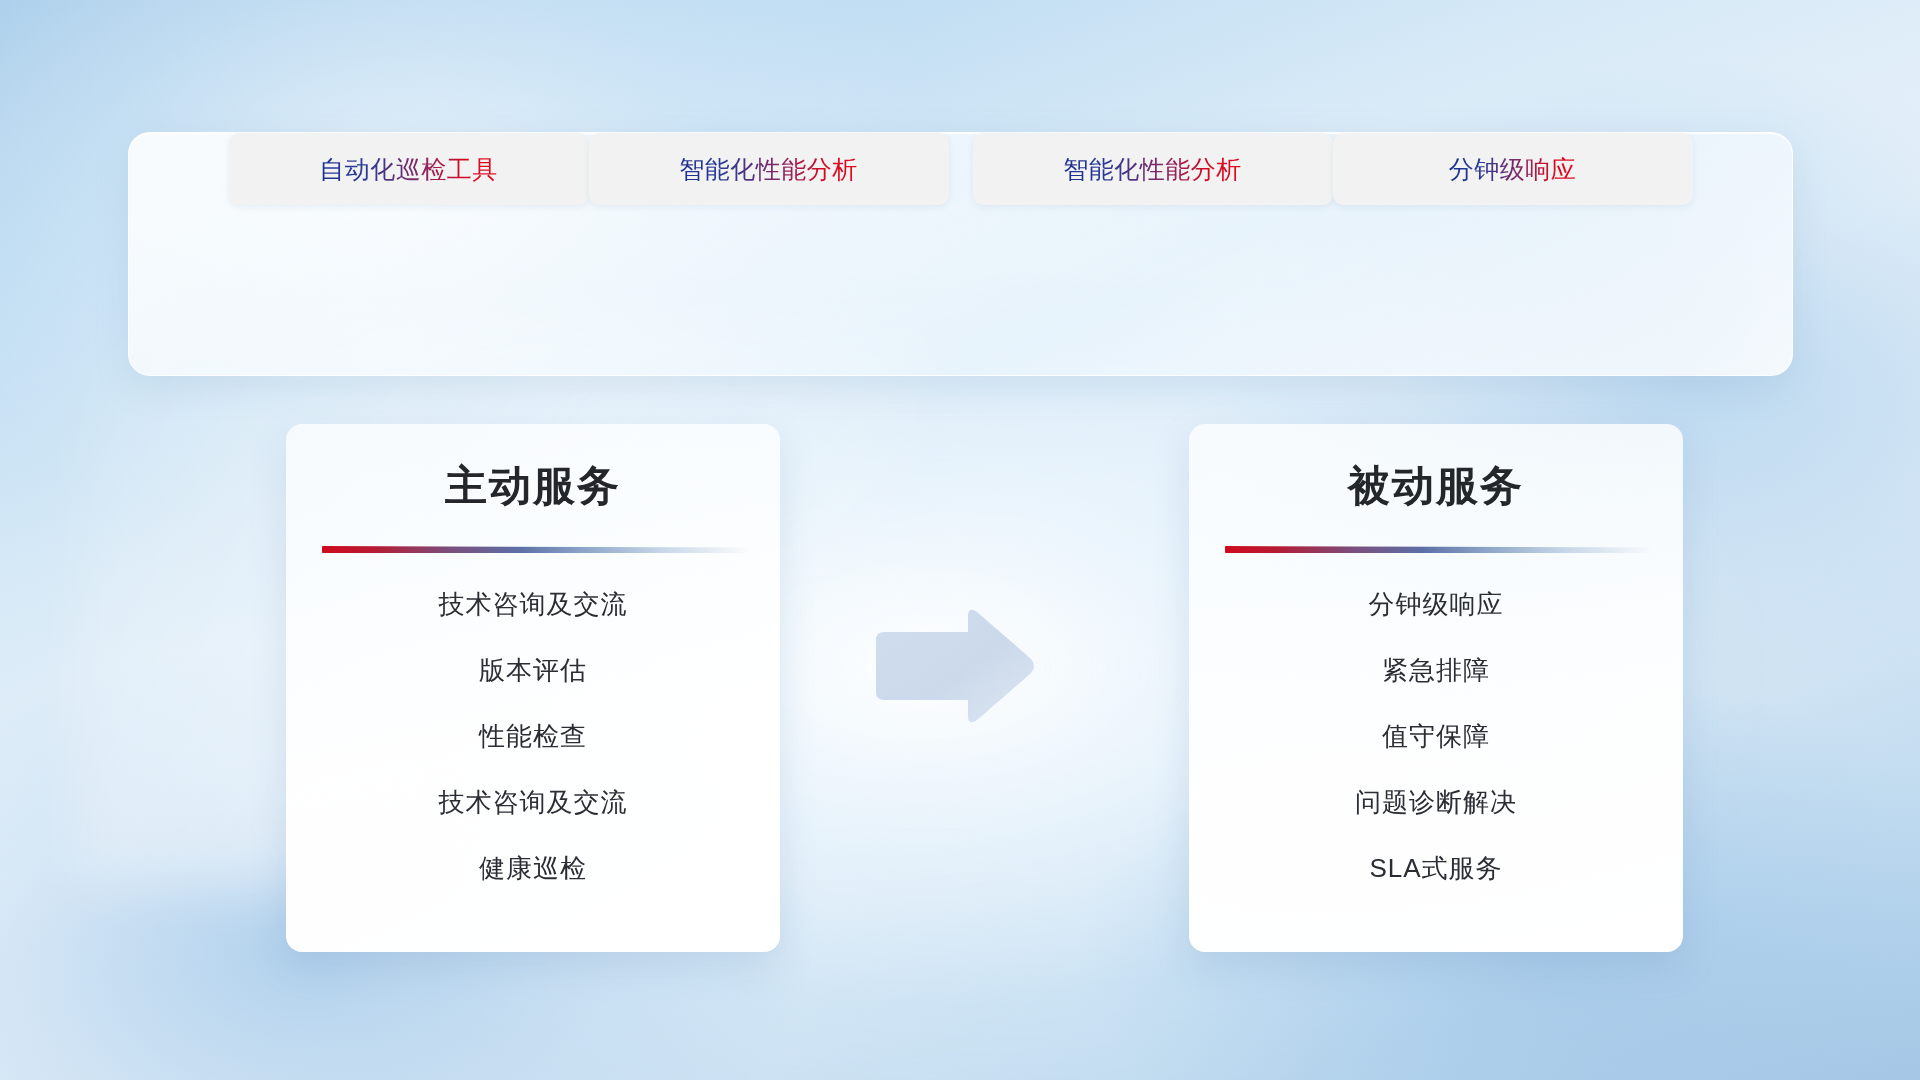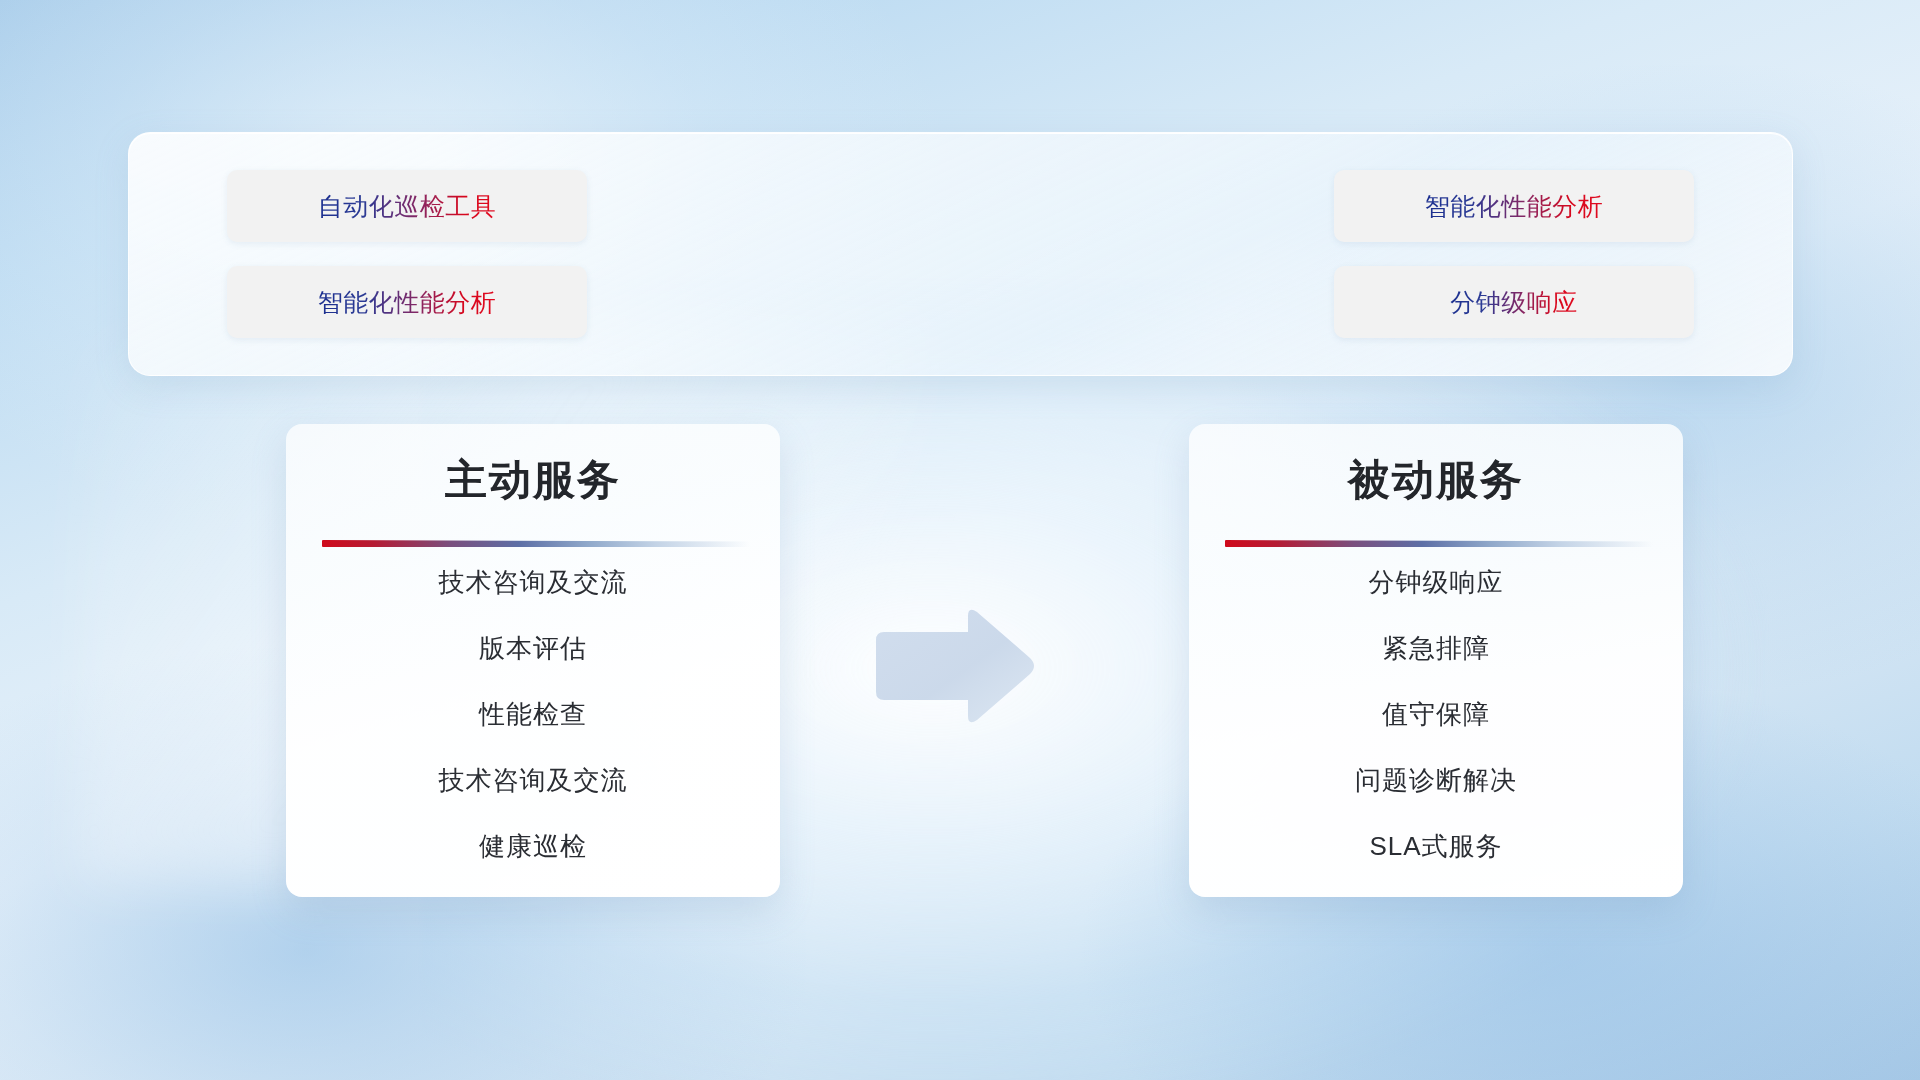--- a/index.html
+++ b/index.html
@@ -43,21 +43,21 @@
     filter:blur(26px);
   }
 
   
   #top-panel{
     position:absolute; left:128px; top:132px; width:1665px; height:244px;
     border-radius:22px;
     background:linear-gradient(155deg, rgba(255,255,255,.88) 0%, rgba(250,253,255,.70) 38%, rgba(240,248,254,.60) 62%, rgba(255,255,255,.82) 100%);
     border:1px solid rgba(255,255,255,.85);
     box-shadow:0 10px 34px rgba(115,152,190,.17), inset 0 1px 0 rgba(255,255,255,.95);
-    display:flex; flex-direction:column;
+    display:flex; flex-direction:row;
     justify-content:center;
     padding:0 98px;
     gap:24px;
   }
   .tag-row{ display:flex; justify-content:space-between; }
   .tag{
     position:relative;
     width:360px; height:72px;
     border-radius:10px;
     background:#f2f2f2;
@@ -74,25 +74,25 @@
   .tag-label{
     font-size:25px; font-weight:400; letter-spacing:.5px;
     background:linear-gradient(90deg,#1b2f8f 0%,#2c3b95 26%,#8b2560 58%,#d7071d 82%,#e00a20 100%);
     -webkit-background-clip:text; background-clip:text;
     -webkit-text-fill-color:transparent; color:transparent;
     white-space:nowrap;
   }
 
   
   .card{
-    position:absolute; top:424px; width:494px; height:473px;
+    position:absolute; top:424px; width:494px; height:528px;
     border-radius:16px;
     background:linear-gradient(168deg, rgba(255,255,255,.72) 0%, rgba(252,254,255,.88) 28%, rgba(255,255,255,.97) 58%, rgba(255,255,255,1) 100%);
     box-shadow:0 14px 36px rgba(110,146,186,.20);
-    padding:24px 34px 0;
+    padding:30px 34px 0;
   }
   .card::before{
     content:""; position:absolute; inset:-1.5px;
     border-radius:17px;
     background:linear-gradient(180deg, rgba(255,255,255,.92) 0%, rgba(235,240,248,.85) 26%, rgba(226,150,160,.55) 62%, rgba(221,40,55,.92) 88%, #d6081c 100%);
     z-index:-1;
   }
   #card-active{ left:286px; }
   #card-passive{ left:1189px; }
   .card-title{
@@ -103,21 +103,21 @@
     margin-top:4px;
   }
   .card-underline{
     margin:32px 0 0 2px;
     height:7px; width:428px;
     background:linear-gradient(90deg,#cf0a1c 0%,#b51b33 12%,#7a4f7e 30%,#5d6fa6 46%,#8fa8ca 62%,#c3d3e6 78%,rgba(220,231,243,0) 100%);
     clip-path:polygon(0 0, 100% 22%, 100% 100%, 0 100%);
     border-radius:1px;
   }
   .card-list{
-    margin-top:18px;
+    margin-top:34px;
     display:flex; flex-direction:column; align-items:center; gap:31px;
   }
   .card-item{
     font-size:26px; color:#2a2d33; letter-spacing:1px; font-weight:400;
   }
 
   
   #flow-arrow{
     position:absolute; left:872px; top:606px; width:165px; height:120px;
   }

